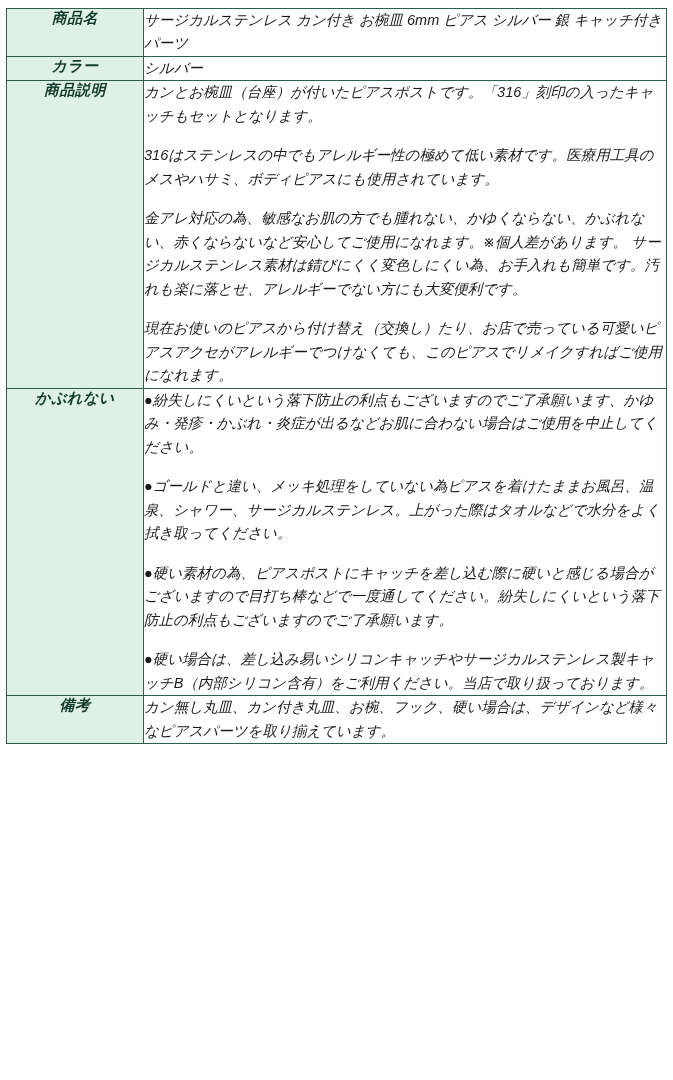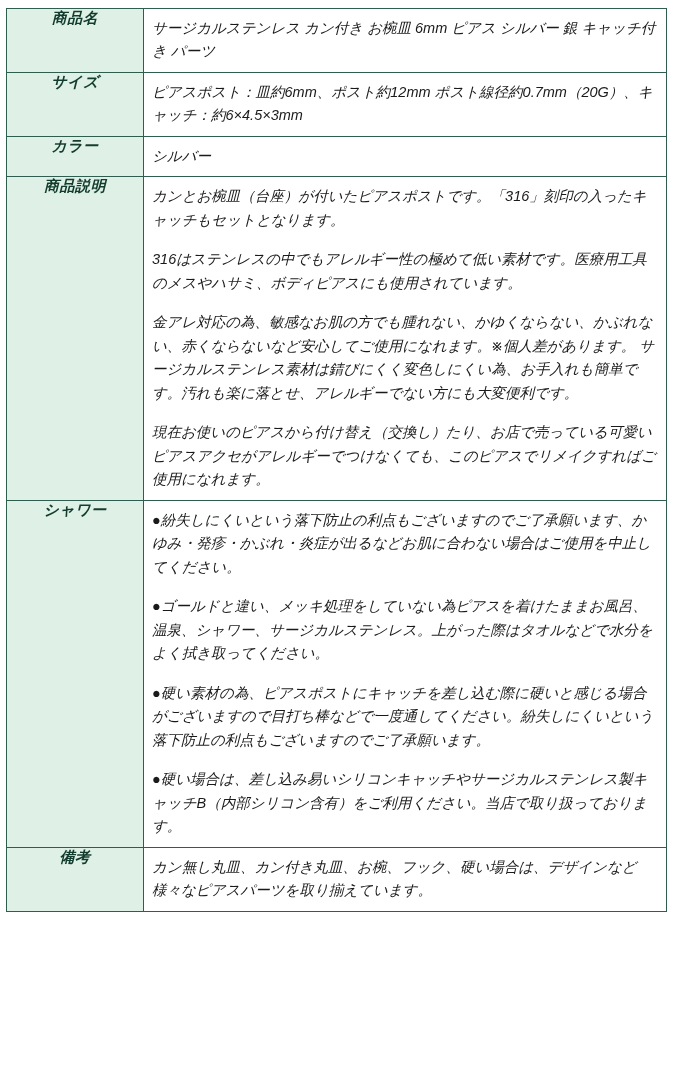--- a/index.html
+++ b/index.html
@@ -43,67 +43,61 @@
     padding: 10px 4px;
   }
   td.value {
     background: #ffffff;
     font-size: 14.5px;
     line-height: 1.62;
     color: #1a1a1a;
     padding: 10px 12px 10px 12px;
   }
   td.value p {
-    margin: 8px;
+    margin: 0;
   }
   td.value p + p {
     margin-top: 16px;
   }
 </style>
 </head>
 <body>
 
 <div class="page">
   <table class="spec">
     <tbody>
 
       <tr>
         <td class="label">商品名</td>
         <td class="value">
           <p>サージカルステンレス カン付き お椀皿 6mm ピアス シルバー 銀 キャッチ付き パーツ</p>
         </td>
       </tr>
 
-      <tr>
-        <td class="label">サイズ</td>
-        <td class="value">
-          <p>ピアスポスト：皿約6mm、ポスト約12mm ポスト線径約0.7mm（20G）、キャッチ：約6×4.5×3mm</p>
-        </td>
-      </tr>
 
 
       <tr>
         <td class="label">カラー</td>
         <td class="value">
           <p>シルバー</p>
         </td>
       </tr>
 
       <tr>
         <td class="label">商品説明</td>
         <td class="value">
           <p>カンとお椀皿（台座）が付いたピアスポストです。「316」刻印の入ったキャッチもセットとなります。</p>
           <p>316はステンレスの中でもアレルギー性の極めて低い素材です。医療用工具のメスやハサミ、ボディピアスにも使用されています。</p>
           <p>金アレ対応の為、敏感なお肌の方でも腫れない、かゆくならない、かぶれない、赤くならないなど安心してご使用になれます。※個人差があります。 サージカルステンレス素材は錆びにくく変色しにくい為、お手入れも簡単です。汚れも楽に落とせ、アレルギーでない方にも大変便利です。</p>
           <p>現在お使いのピアスから付け替え（交換し）たり、お店で売っている可愛いピアスアクセがアレルギーでつけなくても、このピアスでリメイクすればご使用になれます。</p>
         </td>
       </tr>
 
       <tr>
-        <td class="label">シャワー</td>
+        <td class="label">かぶれない</td>
         <td class="value">
           <p>●紛失しにくいという落下防止の利点もございますのでご了承願います、かゆみ・発疹・かぶれ・炎症が出るなどお肌に合わない場合はご使用を中止してください。</p>
           <p>●ゴールドと違い、メッキ処理をしていない為ピアスを着けたままお風呂、温泉、シャワー、サージカルステンレス。上がった際はタオルなどで水分をよく拭き取ってください。</p>
           <p>●硬い素材の為、ピアスポストにキャッチを差し込む際に硬いと感じる場合がございますので目打ち棒などで一度通してください。紛失しにくいという落下防止の利点もございますのでご了承願います。</p>
           <p>●硬い場合は、差し込み易いシリコンキャッチやサージカルステンレス製キャッチB（内部シリコン含有）をご利用ください。当店で取り扱っております。</p>
         </td>
       </tr>
 
       <tr>
         <td class="label">備考</td>

